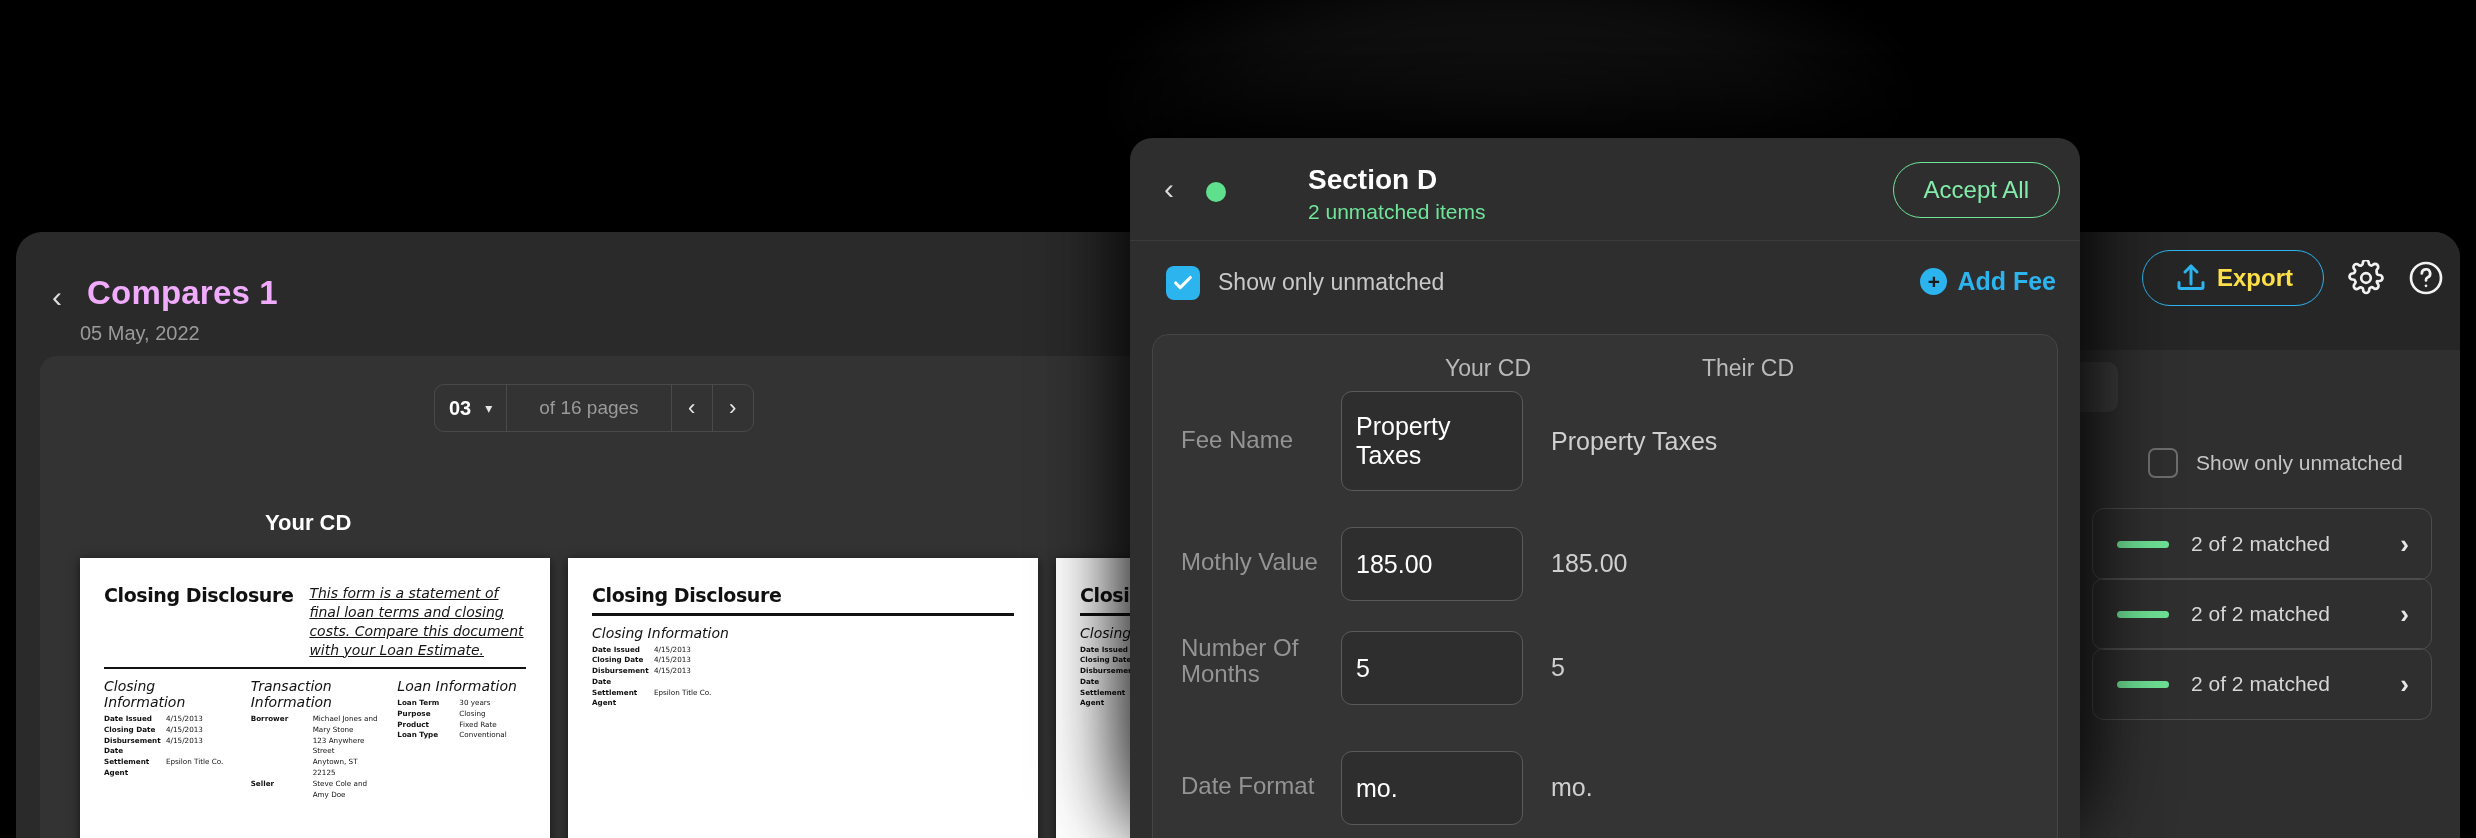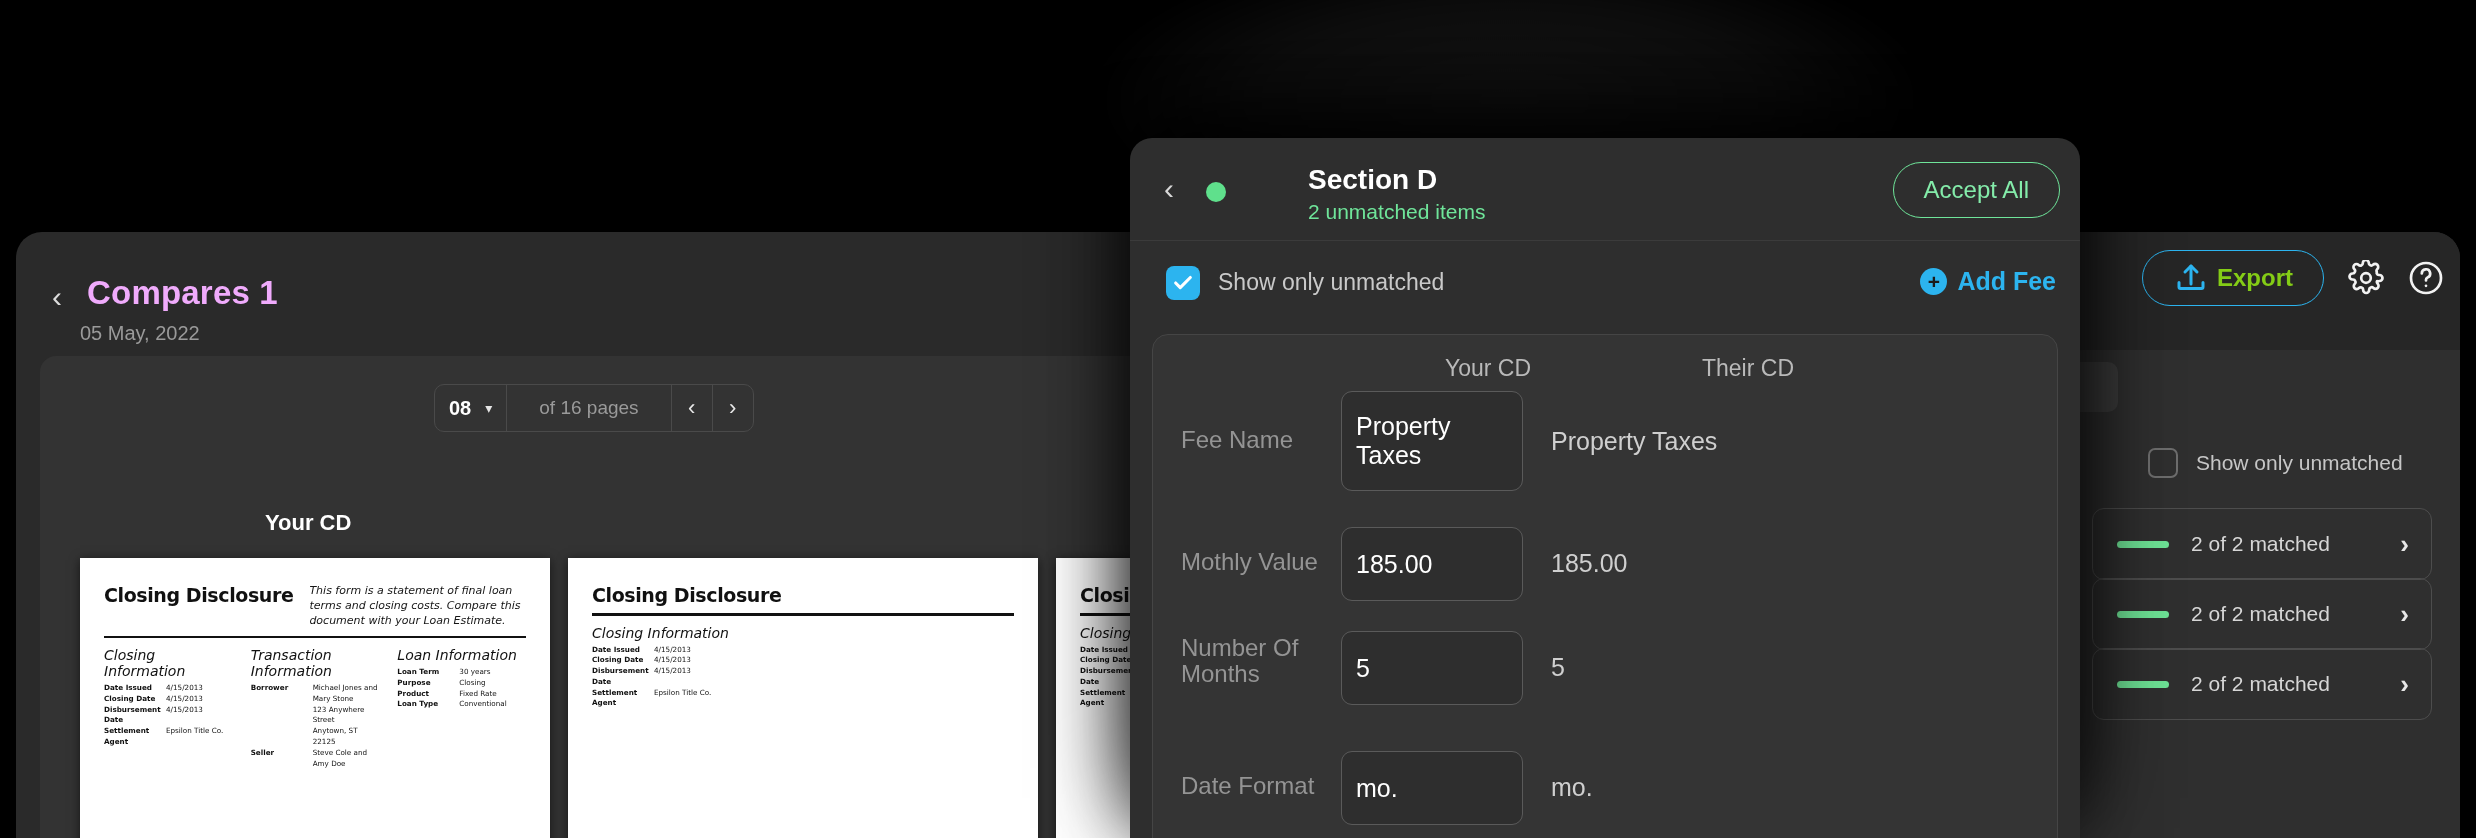--- a/index.html
+++ b/index.html
@@ -56,39 +56,39 @@
     box-shadow:0 2px 10px rgba(0,0,0,.6);
   }
   #doc-page-1{left:40px;width:470px;height:374px;}
   #doc-page-2{left:528px;width:470px;height:374px;}
   #doc-page-3{left:1016px;width:470px;height:374px;}
 
   .doc-inner{position:relative;width:100%;height:100%;padding:26px 24px 0 24px;box-sizing:border-box;
     color:#111;font-family:"DejaVu Sans",sans-serif;}
   .cd-top{display:flex;align-items:flex-start;gap:16px;}
   .cd-title{font-size:19px;font-weight:700;letter-spacing:-.4px;white-space:nowrap;}
-  .cd-blurb{font-size:11px;font-style:italic;line-height:1.35;color:#151515;max-width:245px;}
+  .cd-blurb{font-size:14px;font-style:italic;line-height:1.35;color:#151515;max-width:245px;text-decoration:underline;}
   .cd-rule{height:2.5px;background:#111;margin-top:7px;}
   .cd-cols{display:flex;gap:18px;margin-top:9px;}
   .cd-col{flex:1;}
   .cd-colhead{font-size:14px;margin-bottom:4px;color:#111;font-style:italic;}
   .cd-row{display:flex;font-size:7.2px;line-height:1.5;}
   .cd-k{font-weight:700;width:62px;flex:0 0 62px;}
   .cd-v{flex:1;}
   .doc-narrow .cd-title{font-size:19px;}
   .doc-narrow .cd-cols{display:block;}
 
   
   #right-panel{
     position:absolute;right:0;top:0;width:420px;height:700px;background:#262626;
   }
   #right-toolbar{position:absolute;right:16px;top:18px;display:flex;align-items:center;gap:24px;}
   #export-button{
     display:flex;align-items:center;gap:8px;height:56px;padding:0 30px;box-sizing:border-box;
-    border:1.5px solid #2cb4ef;border-radius:28px;color:#84cc16;font-size:24px;font-weight:700;
+    border:1.5px solid #2cb4ef;border-radius:28px;color:#fde047;font-size:24px;font-weight:700;
     background:transparent;
   }
   .tb-icon{width:36px;height:36px;color:#ffffff;display:block;}
 
   #right-card{
     position:absolute;left:28px;top:118px;width:392px;height:582px;
     background:#2f2f2f;border-radius:14px 0 0 0;overflow:hidden;
   }
   #right-tabs{position:absolute;left:0;top:12px;width:100%;height:62px;}
   #tab-hidden{
@@ -200,21 +200,21 @@
   <div id="app-header">
     <div id="back-chevron">‹</div>
     <div id="page-title">Compares 1</div>
     <div id="page-subtitle">05 May, 2022</div>
   </div>
 
   <div id="doc-viewer">
 
     <div id="pager">
       <div class="pager-seg">
-        <span id="pager-current">08</span>
+        <span id="pager-current">03</span>
         <span id="pager-caret">▾</span>
       </div>
       <div class="pager-seg">
         <span id="pager-total">of 16 pages</span>
       </div>
       <div class="pager-seg pager-arrow">‹</div>
       <div class="pager-seg pager-arrow">›</div>
     </div>
 
     <div id="your-cd-label">Your CD</div>

